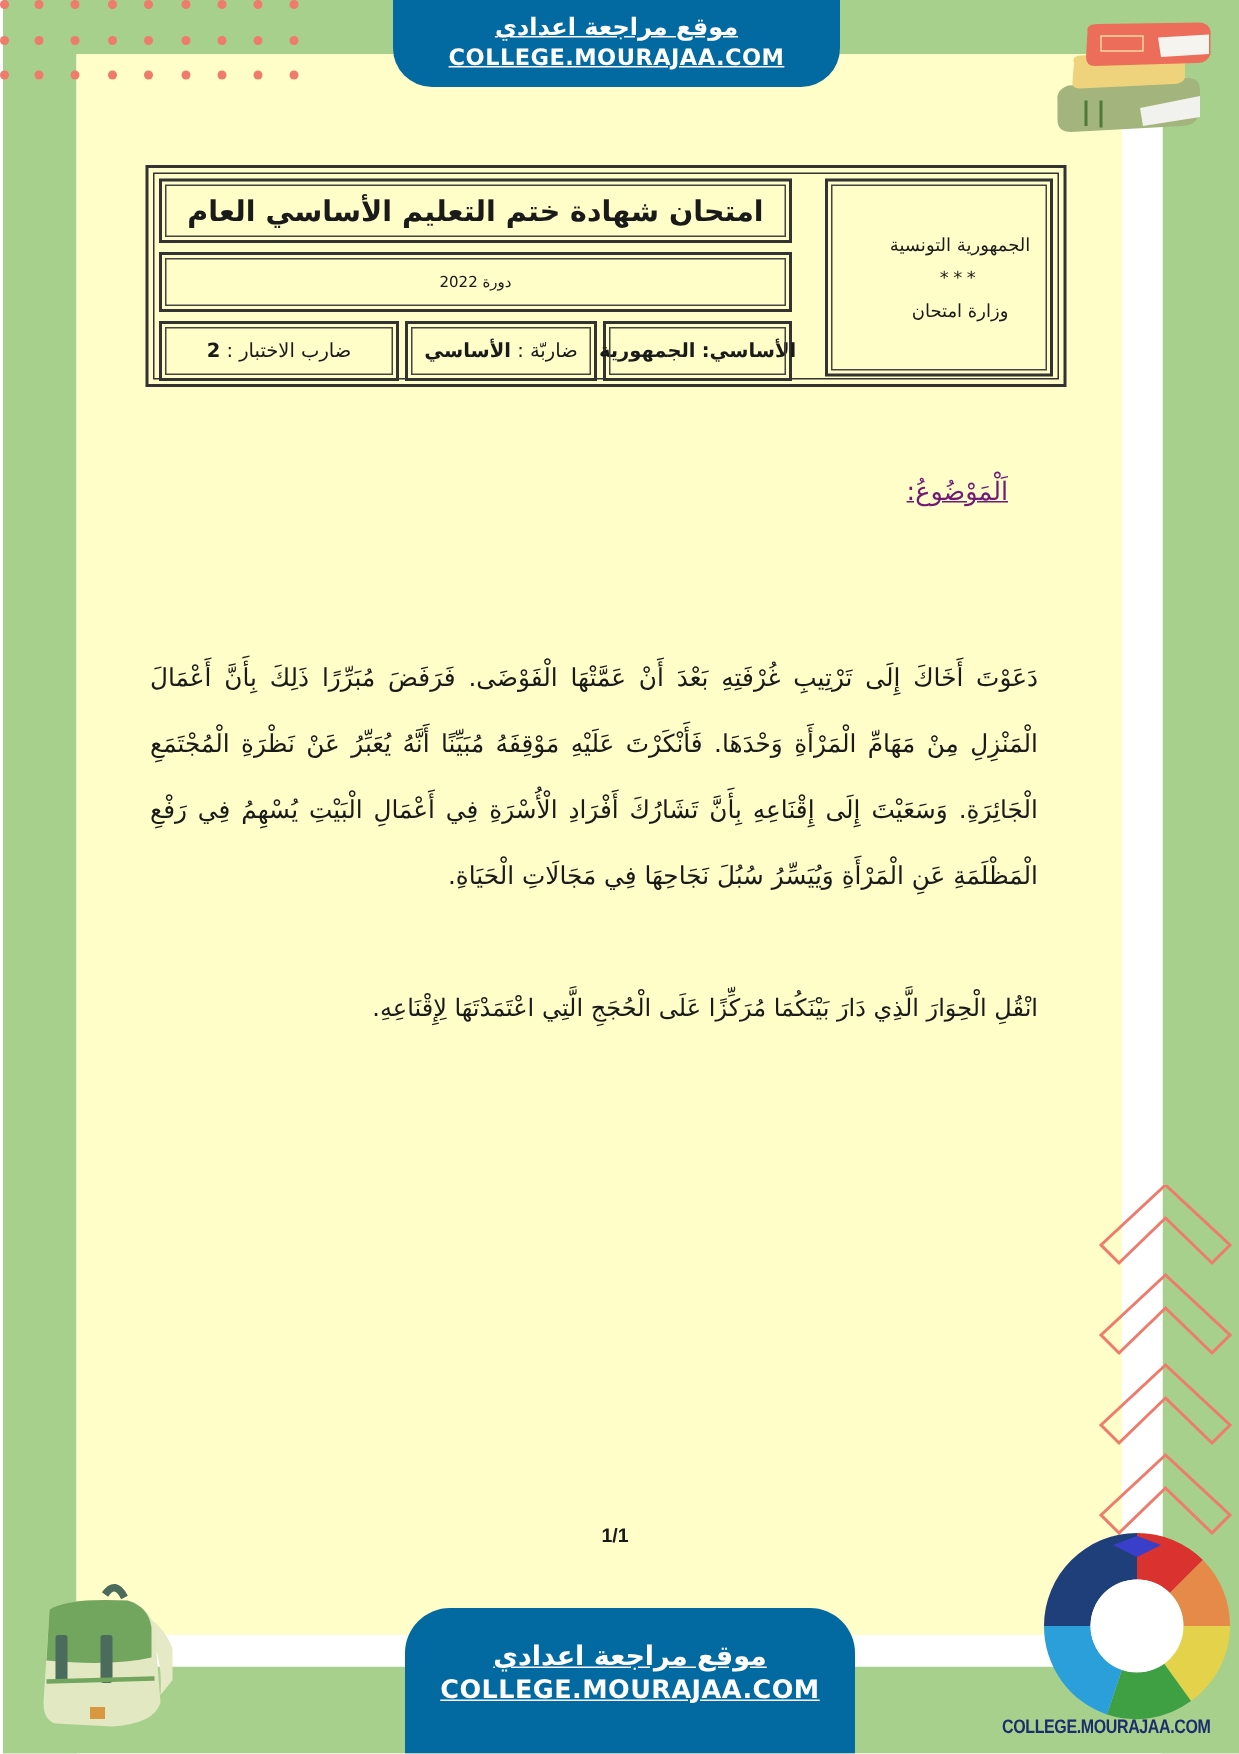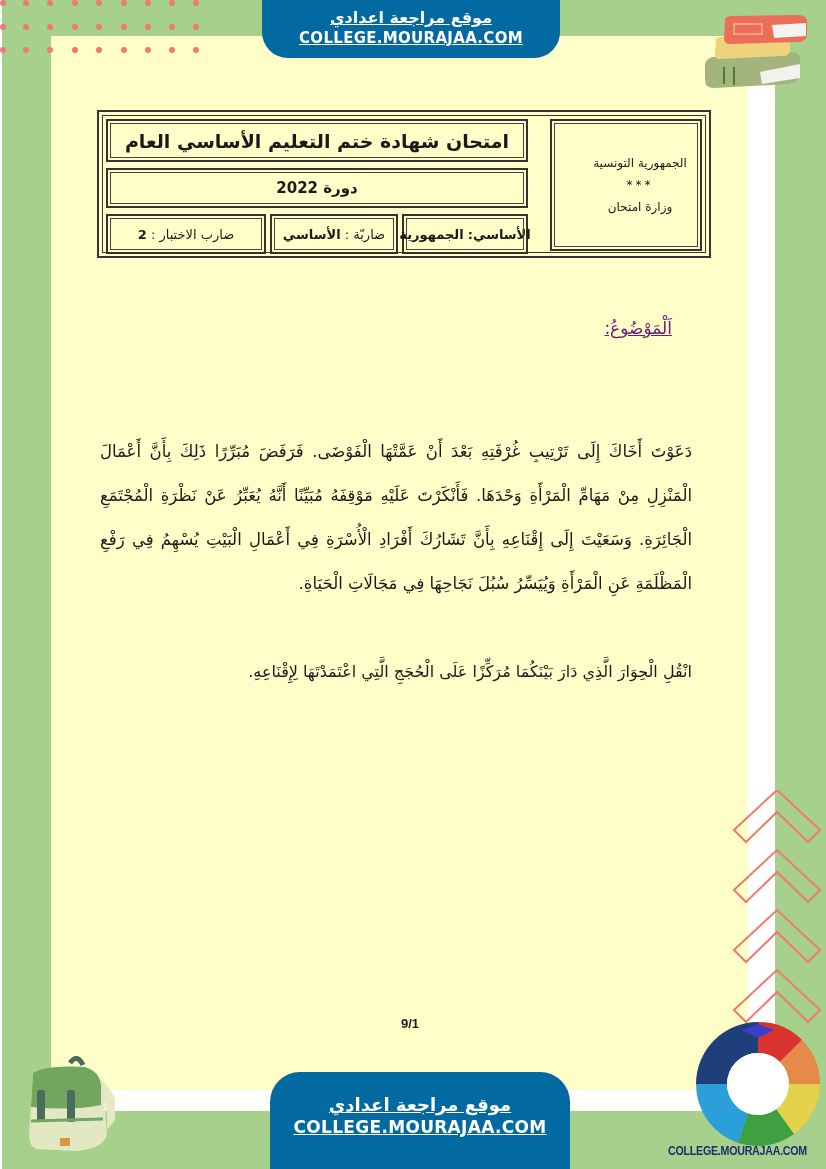--- a/index.html
+++ b/index.html
@@ -46,21 +46,21 @@
   .ring { position: absolute; left: 694px; top: 1020px; width: 128px; height: 128px; }
   .ring-caption { position: absolute; left: 668px; top: 1143px; width: 150px; font-family: "Liberation Sans", sans-serif; font-weight: bold; font-size: 13px; color: #1c2d6b; letter-spacing: -0.3px; transform: scaleX(0.82); transform-origin: left center; }
 
   
   .exam-header { position: absolute; left: 97px; top: 110px; width: 614px; height: 148px; border: 2px solid #333; padding: 3px; }
   .exam-inner { position: relative; width: 100%; height: 100%; border: 1px solid #333; }
   .cell { position: absolute; border: 2px solid #333; display: flex; align-items: center; justify-content: center; direction: rtl; font-family: "DejaVu Sans", sans-serif; color: #1a1a1a; }
   .cell::after { content: ""; position: absolute; inset: 2px; border: 1px solid #444; pointer-events: none; }
   .c-ministry { right: 3px; top: 3px; width: 152px; height: 132px; flex-direction: column; font-size: 12px; line-height: 22px; padding-left: 28px; }
   .c-title { left: 3px; top: 3px; width: 422px; height: 43px; font-weight: bold; font-size: 19px; }
-  .c-session { left: 3px; top: 52px; width: 422px; height: 40px; font-weight: bold; font-size: 15px; }
+  .c-session { left: 3px; top: 52px; width: 422px; height: 40px; font-weight: normal; font-size: 10px; }
   .c-subject { left: 299px; top: 98px; width: 126px; height: 40px; font-size: 13px; }
   .c-duration { left: 167px; top: 98px; width: 128px; height: 40px; font-size: 13px; }
   .c-coef { left: 3px; top: 98px; width: 160px; height: 40px; font-size: 13px; }
   .c-subject b, .c-duration b, .c-coef b { font-weight: bold; }
 
   
   .subject-heading { position: absolute; left: 590px; top: 318px; width: 82px; text-align: right; direction: rtl; font-family: "DejaVu Sans", sans-serif; font-size: 17px; text-decoration: underline; color: #701a75; }
   .paragraph { position: absolute; left: 100px; top: 430px; width: 592px; direction: rtl; text-align: justify; text-align-last: right; font-family: "DejaVu Sans", sans-serif; font-size: 16.5px; line-height: 44px; color: #1a1a1a; }
   .instruction { position: absolute; left: 110px; top: 662px; width: 582px; direction: rtl; text-align: right; font-family: "DejaVu Sans", sans-serif; font-size: 16px; color: #1a1a1a; }
   .page-num { position: absolute; left: 390px; top: 1016px; width: 40px; text-align: center; font-family: "Liberation Sans", sans-serif; font-weight: bold; font-size: 13px; color: #1a1a1a; }
@@ -138,21 +138,21 @@
     </div>
     <div class="cell c-coef">
       <span>ضارب الاختبار :</span>&nbsp;<b>2</b>
     </div>
   </div>
 </div>
 
 <div class="subject-heading">اَلْمَوْضُوعُ:</div>
 <p class="paragraph">دَعَوْتَ أَخَاكَ إِلَى تَرْتِيبِ غُرْفَتِهِ بَعْدَ أَنْ عَمَّتْهَا الْفَوْضَى. فَرَفَضَ مُبَرِّرًا ذَلِكَ بِأَنَّ أَعْمَالَ الْمَنْزِلِ مِنْ مَهَامِّ الْمَرْأَةِ وَحْدَهَا. فَأَنْكَرْتَ عَلَيْهِ مَوْقِفَهُ مُبَيِّنًا أَنَّهُ يُعَبِّرُ عَنْ نَظْرَةِ الْمُجْتَمَعِ الْجَائِرَةِ. وَسَعَيْتَ إِلَى إِقْنَاعِهِ بِأَنَّ تَشَارُكَ أَفْرَادِ الْأُسْرَةِ فِي أَعْمَالِ الْبَيْتِ يُسْهِمُ فِي رَفْعِ الْمَظْلَمَةِ عَنِ الْمَرْأَةِ وَيُيَسِّرُ سُبُلَ نَجَاحِهَا فِي مَجَالَاتِ الْحَيَاةِ.</p>
 <p class="instruction">انْقُلِ الْحِوَارَ الَّذِي دَارَ بَيْنَكُمَا مُرَكِّزًا عَلَى الْحُجَجِ الَّتِي اعْتَمَدْتَهَا لِإِقْنَاعِهِ.</p>
-<div class="page-num">9/1</div>
+<div class="page-num">1/1</div>
 
 <svg class="chevrons" viewBox="0 0 90 250" fill="none" stroke="#ee7b6b" stroke-width="2">
   <path d="M2 40 L45 0 L88 40 L76 52 L45 22 L14 52 Z"></path>
   <path d="M2 100 L45 60 L88 100 L76 112 L45 82 L14 112 Z"></path>
   <path d="M2 160 L45 120 L88 160 L76 172 L45 142 L14 172 Z"></path>
   <path d="M2 220 L45 180 L88 220 L76 232 L45 202 L14 232 Z"></path>
 </svg>
 
 <svg class="backpack" viewBox="0 0 100 100">
   <path d="M55 8 Q62 -2 68 10" stroke="#4b6b5c" stroke-width="5" fill="none"></path>

